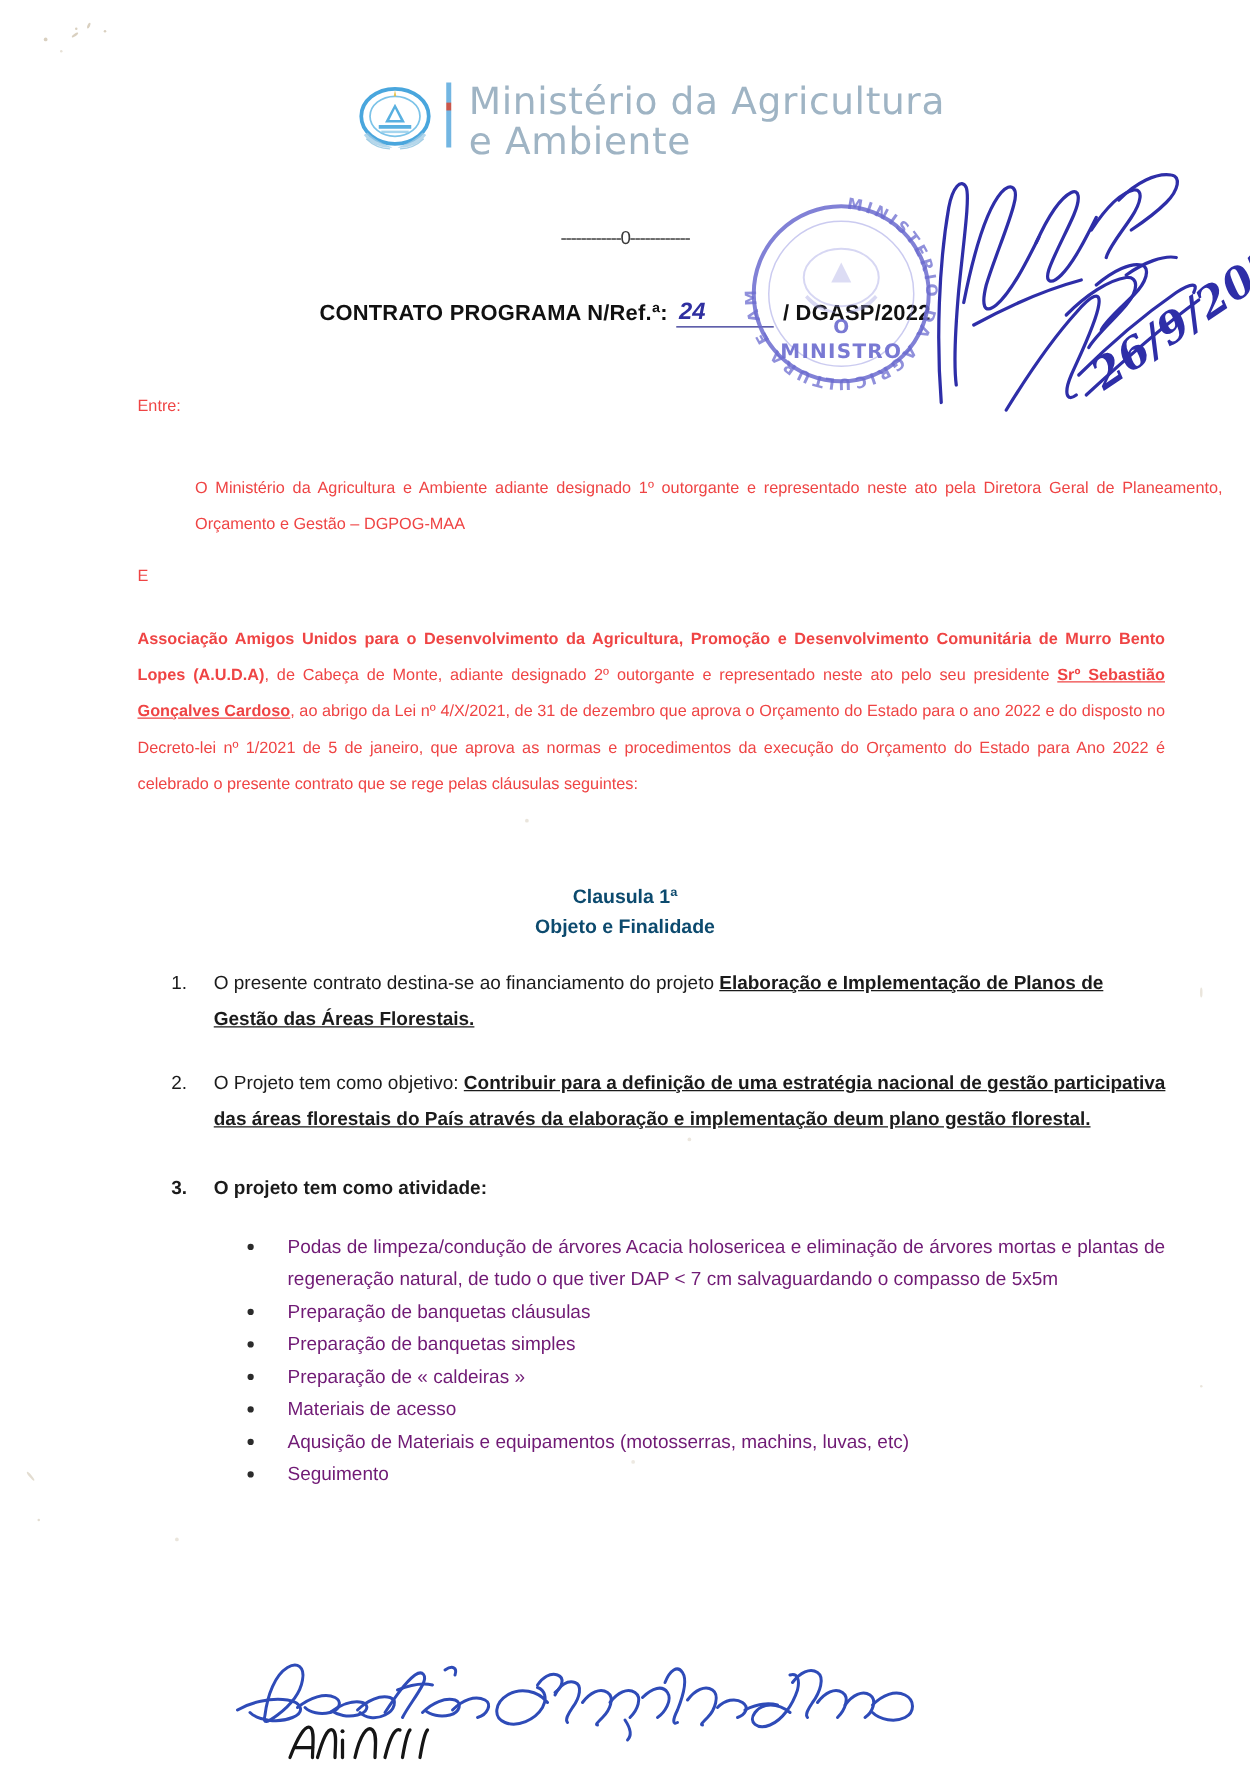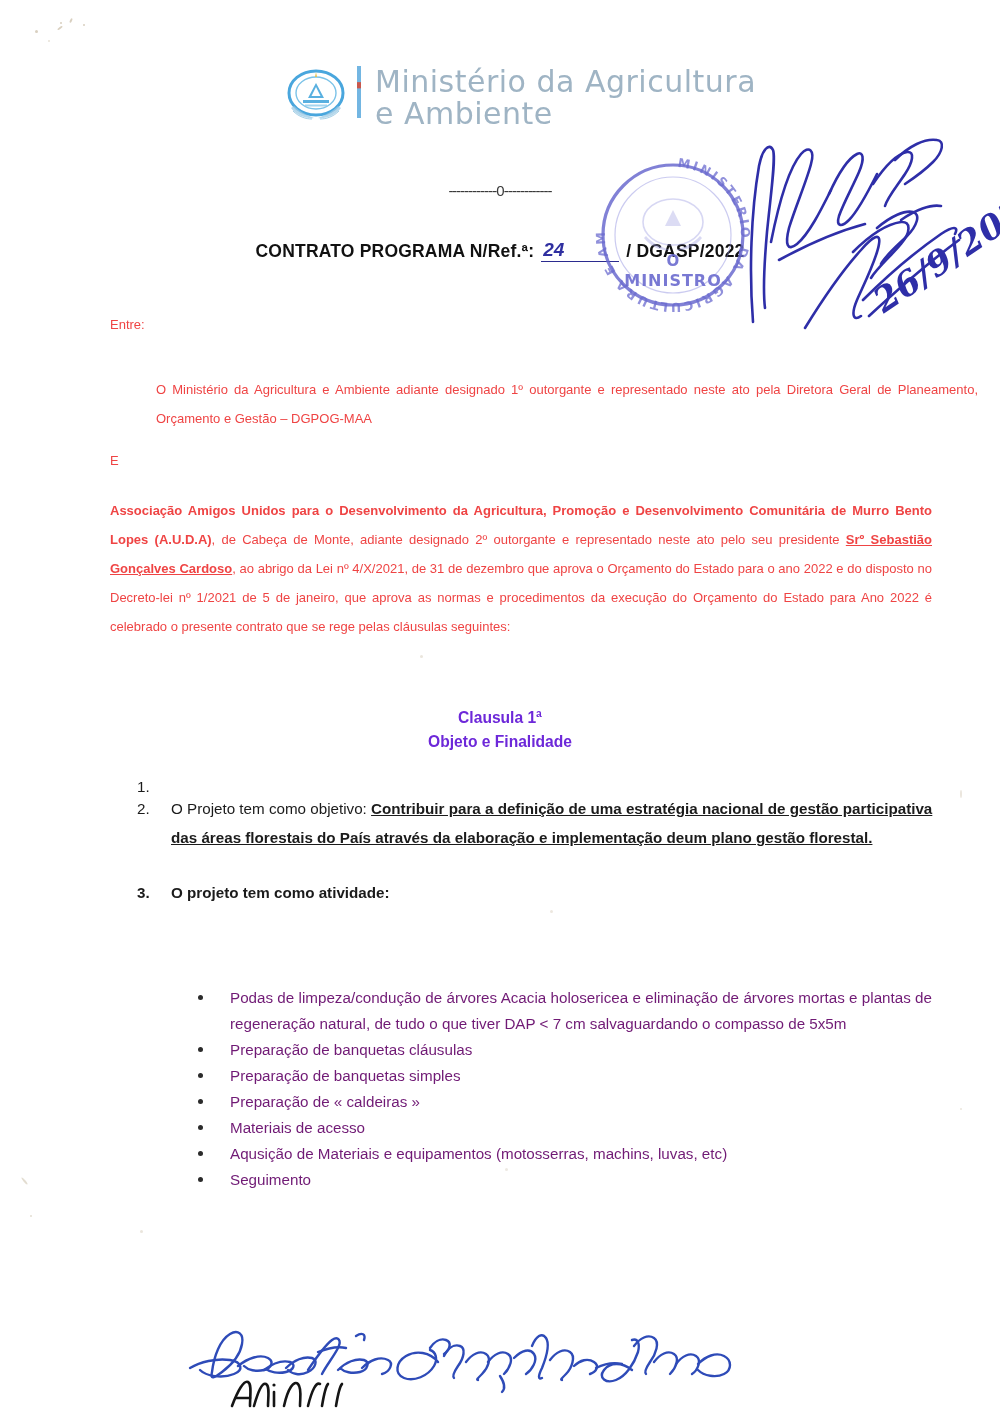--- a/index.html
+++ b/index.html
@@ -135,21 +135,21 @@
 
   
   .clause-head {
     position: absolute;
     left: 0; right: 0;
     top: 706px;
     text-align: center;
     font-size: 15.6px;
     font-weight: bold;
     line-height: 24px;
-    color: #6d28d9;
+    color: #0c4a6e;
   }
   .clause-head span { display: block; }
 
   
   .num-list {
     position: absolute;
     left: 133px;
     top: 772px;
     width: 800px;
     margin: 0;
@@ -355,20 +355,21 @@
   <div class="tx para2"><span class="b">Associação Amigos Unidos para o Desenvolvimento da Agricultura, Promoção e Desenvolvimento Comunitária de Murro Bento Lopes (A.U.D.A)</span><span>, de Cabeça de Monte, adiante designado 2º outorgante e representado neste ato pelo seu presidente </span><span class="bu">Srº Sebastião Gonçalves Cardoso</span><span>, ao abrigo da Lei nº 4/X/2021, de 31 de dezembro que aprova o Orçamento do Estado para o ano 2022 e do disposto no Decreto-lei nº 1/2021 de 5 de janeiro, que aprova as normas e procedimentos da execução do Orçamento do Estado para Ano 2022 é celebrado o presente contrato que se rege pelas cláusulas seguintes:</span></div>
 
   <div class="clause-head">
     <span>Clausula 1ª</span>
     <span>Objeto e Finalidade</span>
   </div>
 
   <ol class="num-list">
     <li class="num-item">
       <span class="marker">1.</span>
+      <span class="itxt"><span>O presente contrato destina-se ao financiamento do projeto </span><span class="bu">Elaboração e Implementação de Planos de Gestão das Áreas Florestais.</span></span>
     </li>
     <li class="num-item" style="margin-top:22px;">
       <span class="marker">2.</span>
       <span class="itxt"><span>O Projeto tem  como objetivo: </span><span class="bu">Contribuir para a definição de uma estratégia nacional de gestão participativa das áreas florestais do País através da elaboração e implementação deum plano gestão florestal.</span></span>
     </li>
     <li class="num-item strong" style="margin-top:26px;">
       <span class="marker">3.</span>
       <span class="itxt">O projeto tem como atividade:</span>
     </li>
   </ol>

